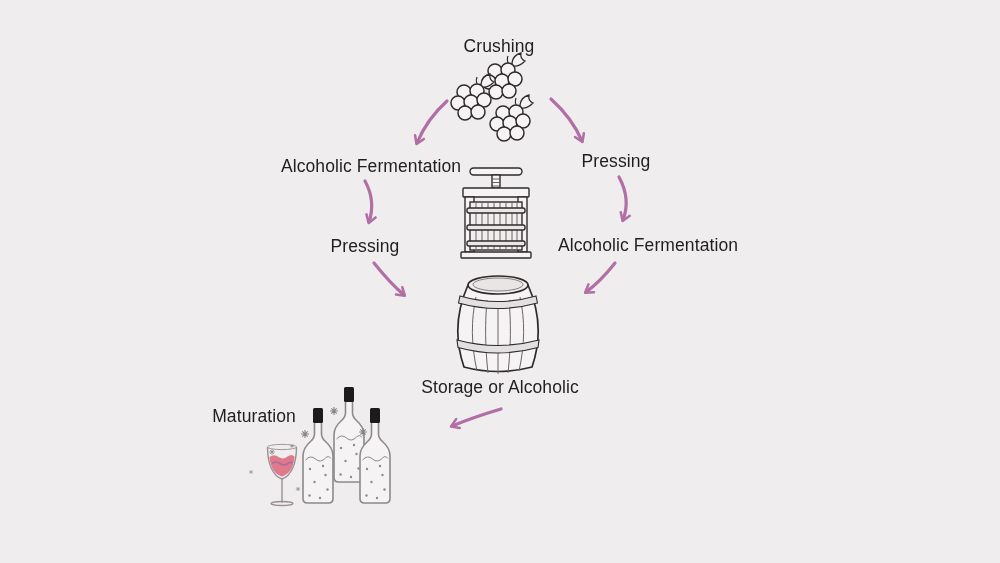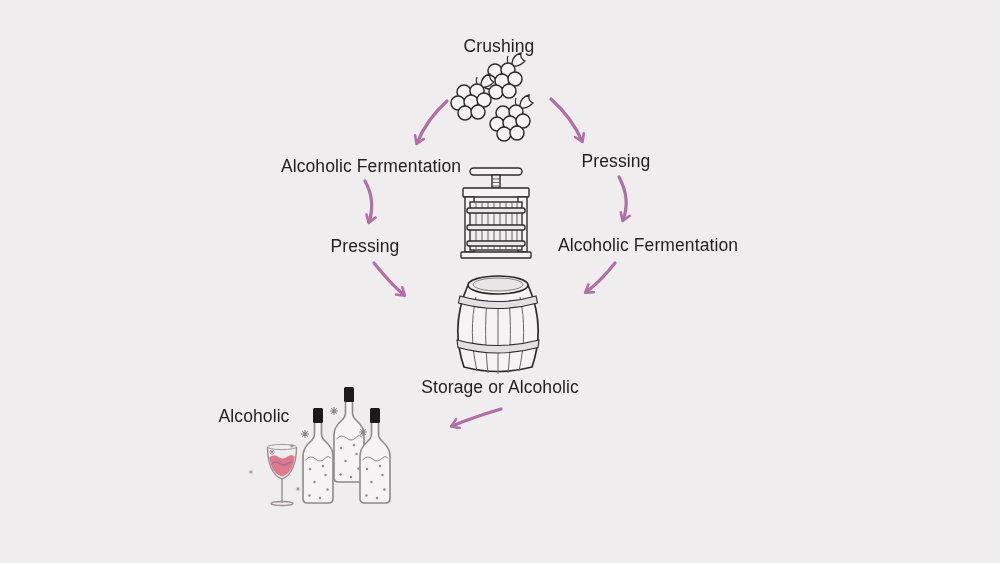--- a/index.html
+++ b/index.html
@@ -151,15 +151,15 @@
       </g>
     </g>
   </svg>
 
   <div class="label" style="left:499px;top:36px">Crushing</div>
   <div class="label" style="left:371px;top:156px">Alcoholic Fermentation</div>
   <div class="label" style="left:616px;top:151px">Pressing</div>
   <div class="label" style="left:365px;top:236px">Pressing</div>
   <div class="label" style="left:648px;top:235px">Alcoholic Fermentation</div>
   <div class="label" style="left:500px;top:377px">Storage or Alcoholic</div>
-  <div class="label" style="left:254px;top:406px">Alcoholic</div>
+  <div class="label" style="left:254px;top:406px">Maturation</div>
 
 </div>
 
 </body></html>

